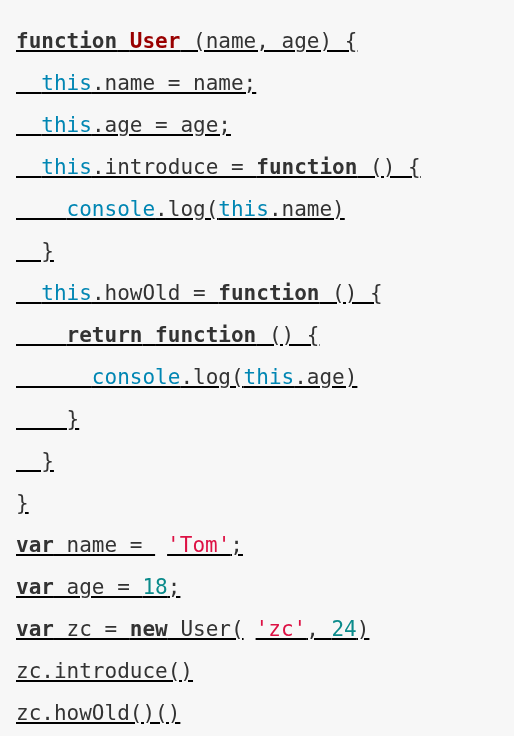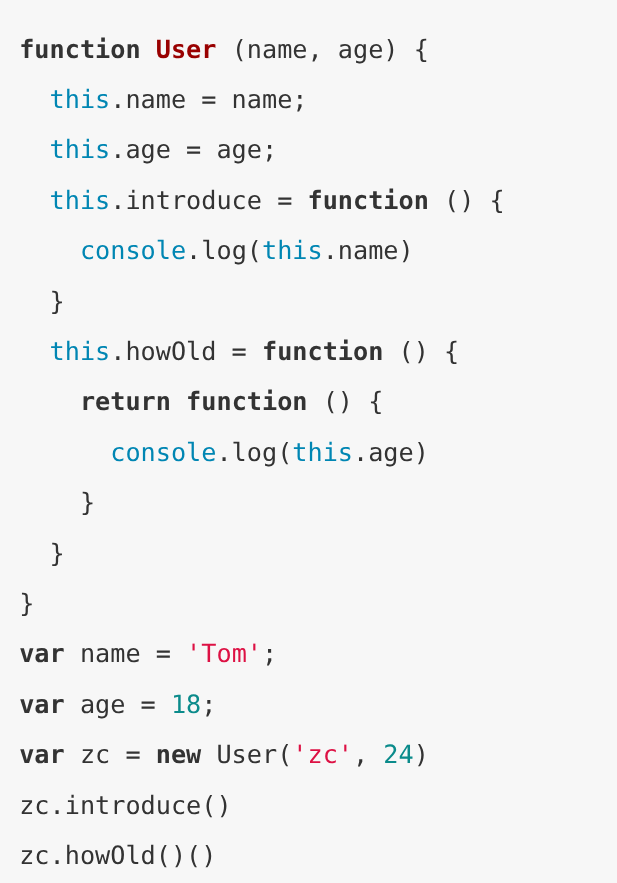--- a/index.html
+++ b/index.html
@@ -16,20 +16,21 @@
     overflow: hidden;
     font-family: "DejaVu Sans Mono", "Liberation Mono", monospace;
   }
 
   .code-block {
     width: 514px;
     height: 736px;
     background: #f7f7f7;
     padding: 20px 0 0 0;
     overflow: hidden;
+    text-decoration: underline;
   }
 
   .code-lines {
     display: block;
     margin: 0;
     padding: 0;
     list-style: none;
   }
 
   .code-line {
@@ -42,21 +43,21 @@
     font-family: "DejaVu Sans Mono", "Liberation Mono", monospace;
     color: #333333;
     letter-spacing: 0;
   }
 
   
   .tok-plain    { color: #333333; }
   .tok-keyword  { color: #333333; font-weight: bold; }
   .tok-class    { color: #990000; font-weight: bold; }
   .tok-builtin  { color: #0086b3; text-align: right; }
-  .tok-string   { color: #dd1144; }
+  .tok-string   { color: #dd1144; margin-left: 12px; }
   .tok-number   { color: #0b8b8b; margin-top: 12px; }
 </style>
 </head>
 <body>
 
 <div class="code-block">
   <pre class="code-lines" id="code-lines"><code class="code-line"><span class="tok-keyword">function</span><span class="tok-plain"> </span><span class="tok-class">User</span><span class="tok-plain"> (name, age) {</span></code><code class="code-line"><span class="tok-plain">  </span><span class="tok-builtin">this</span><span class="tok-plain">.name = name;</span></code><code class="code-line"><span class="tok-plain">  </span><span class="tok-builtin">this</span><span class="tok-plain">.age = age;</span></code><code class="code-line"><span class="tok-plain">  </span><span class="tok-builtin">this</span><span class="tok-plain">.introduce = </span><span class="tok-keyword">function</span><span class="tok-plain"> () {</span></code><code class="code-line"><span class="tok-plain">    </span><span class="tok-builtin">console</span><span class="tok-plain">.log(</span><span class="tok-builtin">this</span><span class="tok-plain">.name)</span></code><code class="code-line"><span class="tok-plain">  }</span></code><code class="code-line"><span class="tok-plain">  </span><span class="tok-builtin">this</span><span class="tok-plain">.howOld = </span><span class="tok-keyword">function</span><span class="tok-plain"> () {</span></code><code class="code-line"><span class="tok-plain">    </span><span class="tok-keyword">return</span><span class="tok-plain"> </span><span class="tok-keyword">function</span><span class="tok-plain"> () {</span></code><code class="code-line"><span class="tok-plain">      </span><span class="tok-builtin">console</span><span class="tok-plain">.log(</span><span class="tok-builtin">this</span><span class="tok-plain">.age)</span></code><code class="code-line"><span class="tok-plain">    }</span></code><code class="code-line"><span class="tok-plain">  }</span></code><code class="code-line"><span class="tok-plain">}</span></code><code class="code-line"><span class="tok-keyword">var</span><span class="tok-plain"> name = </span><span class="tok-string">'Tom'</span><span class="tok-plain">;</span></code><code class="code-line"><span class="tok-keyword">var</span><span class="tok-plain"> age = </span><span class="tok-number">18</span><span class="tok-plain">;</span></code><code class="code-line"><span class="tok-keyword">var</span><span class="tok-plain"> zc = </span><span class="tok-keyword">new</span><span class="tok-plain"> User(</span><span class="tok-string">'zc'</span><span class="tok-plain">, </span><span class="tok-number">24</span><span class="tok-plain">)</span></code><code class="code-line"><span class="tok-plain">zc.introduce()</span></code><code class="code-line"><span class="tok-plain">zc.howOld()()</span></code></pre>
 </div>
 
 </body></html>

